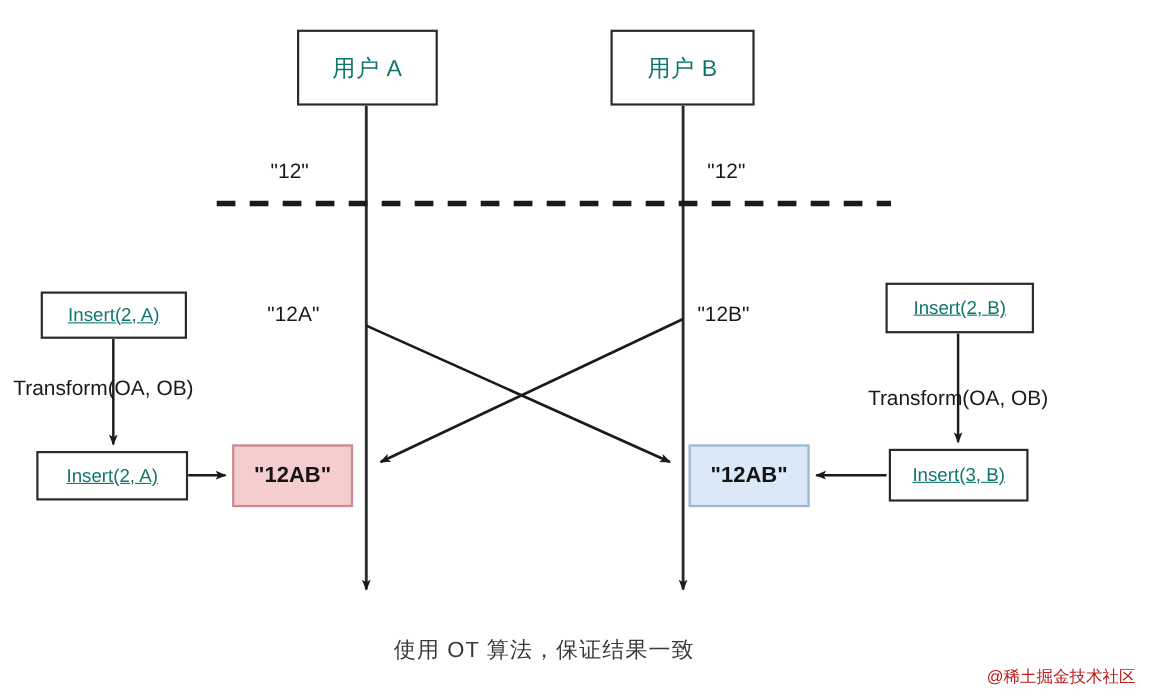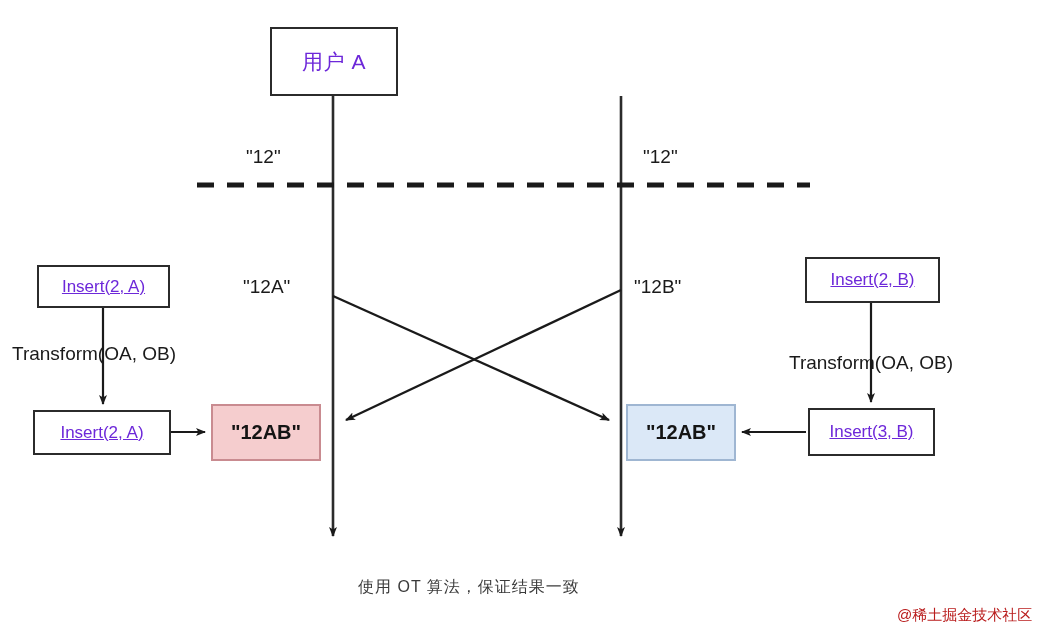--- a/index.html
+++ b/index.html
@@ -18,21 +18,21 @@
     overflow: hidden;
   }
   .box {
     position: absolute;
     box-sizing: border-box;
     display: flex;
     align-items: center;
     justify-content: center;
     background: #ffffff;
     border: 2px solid #2b2b2b;
-    color: #6d28d9;
+    color: #0f766e;
     white-space: nowrap;
   }
   .actor-box {
     font-size: 21px;
     letter-spacing: 0.5px;
   }
   .op-box {
     font-size: 17px;
     text-decoration: underline;
   }
@@ -51,21 +51,21 @@
     color: #141414;
   }
   .label {
     position: absolute;
     font-size: 19px;
     color: #1a1a1a;
     white-space: nowrap;
   }
   .caption {
     position: absolute;
-    font-size: 16px;
+    font-size: 20px;
     color: #3a3a3a;
     white-space: nowrap;
     letter-spacing: 1px;
   }
   .watermark {
     position: absolute;
     font-size: 15px;
     color: #b91c1c;
     white-space: nowrap;
   }
@@ -104,20 +104,23 @@
     <line x1="171" y1="432" x2="205" y2="432" stroke="#1a1a1a" stroke-width="2.2" marker-end="url(#arrow)"></line>
 
     <line x1="871" y1="303" x2="871" y2="402" stroke="#1a1a1a" stroke-width="2.2" marker-end="url(#arrow)"></line>
 
     <line x1="806" y1="432" x2="742" y2="432" stroke="#1a1a1a" stroke-width="2.2" marker-end="url(#arrow)"></line>
   </svg>
 
   <div class="box actor-box" style="left:270px; top:27px; width:128px; height:69px;">
     <span>用户 A</span>
   </div>
+  <div class="box actor-box" style="left:555px; top:27px; width:131px; height:69px;">
+    <span>用户 B</span>
+  </div>
 
   <div class="label" style="left:246px; top:146px;">"12"</div>
   <div class="label" style="left:643px; top:146px;">"12"</div>
   <div class="label" style="left:243px; top:276px;">"12A"</div>
   <div class="label" style="left:634px; top:276px;">"12B"</div>
 
   <div class="box op-box" style="left:37px; top:265px; width:133px; height:43px;">
     <span>Insert(2, A)</span>
   </div>
   <div class="label" style="left:12px; top:343px;">Transform(OA, OB)</div>

